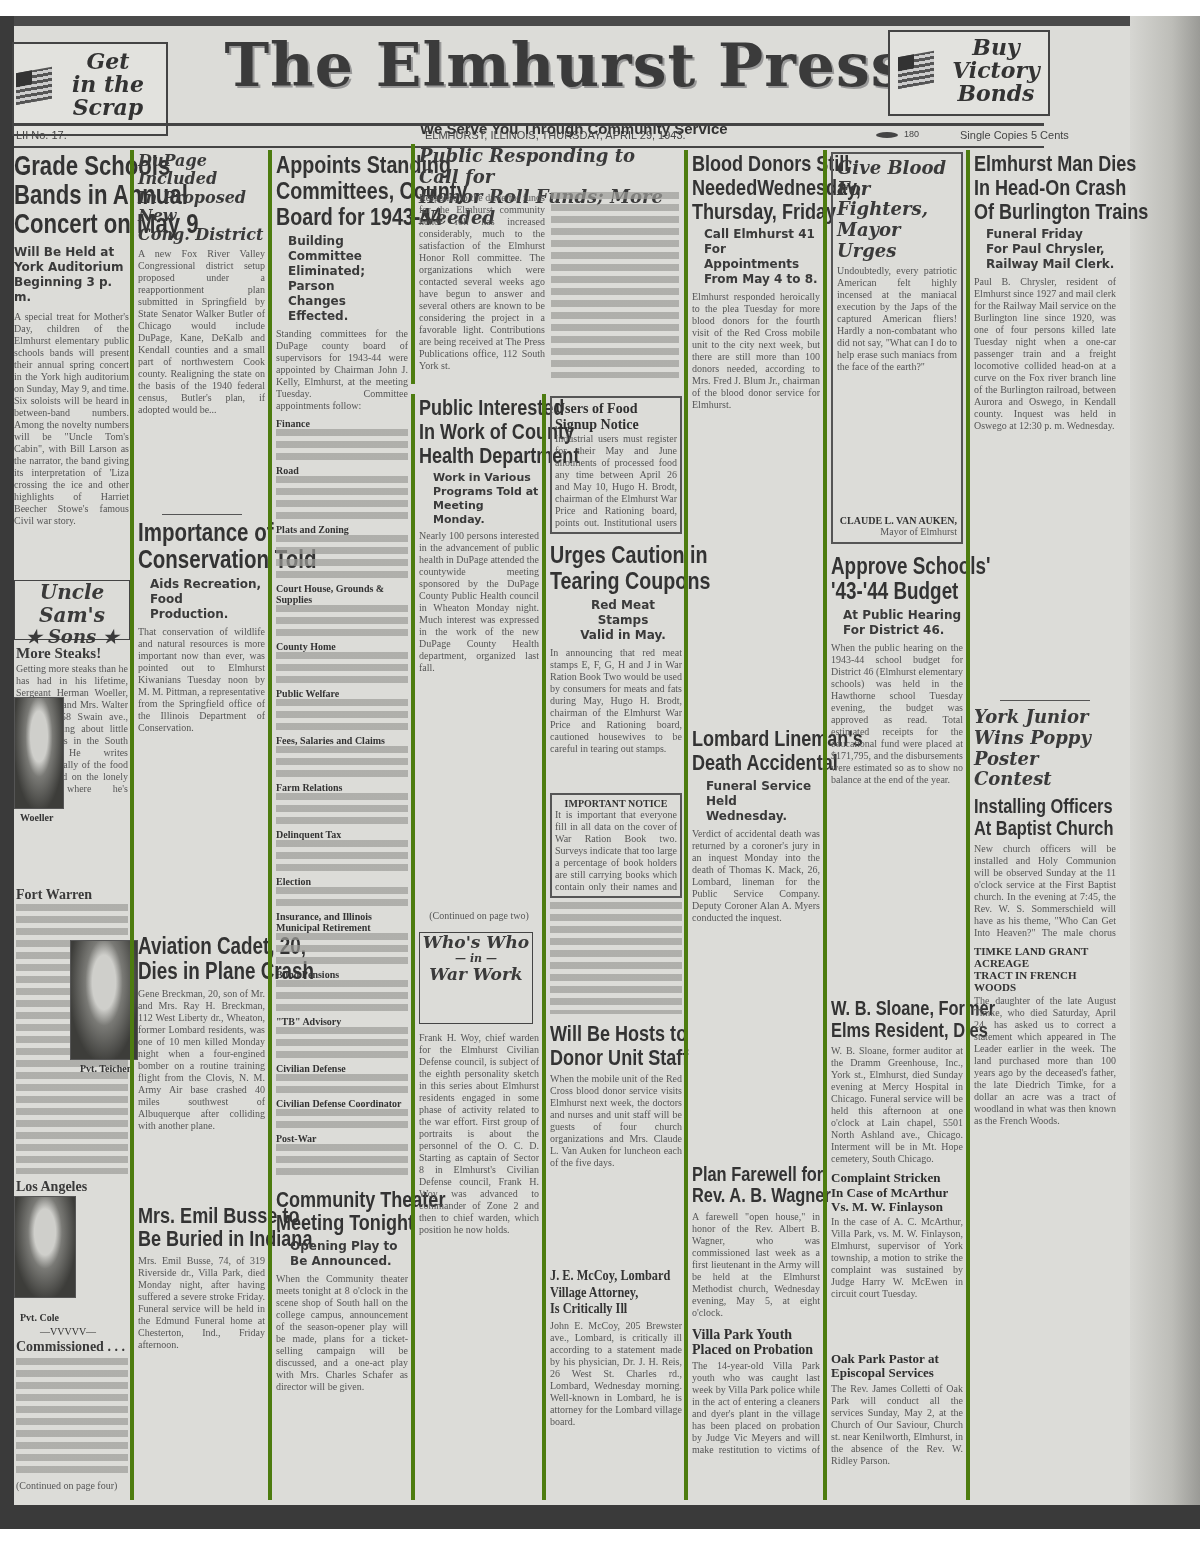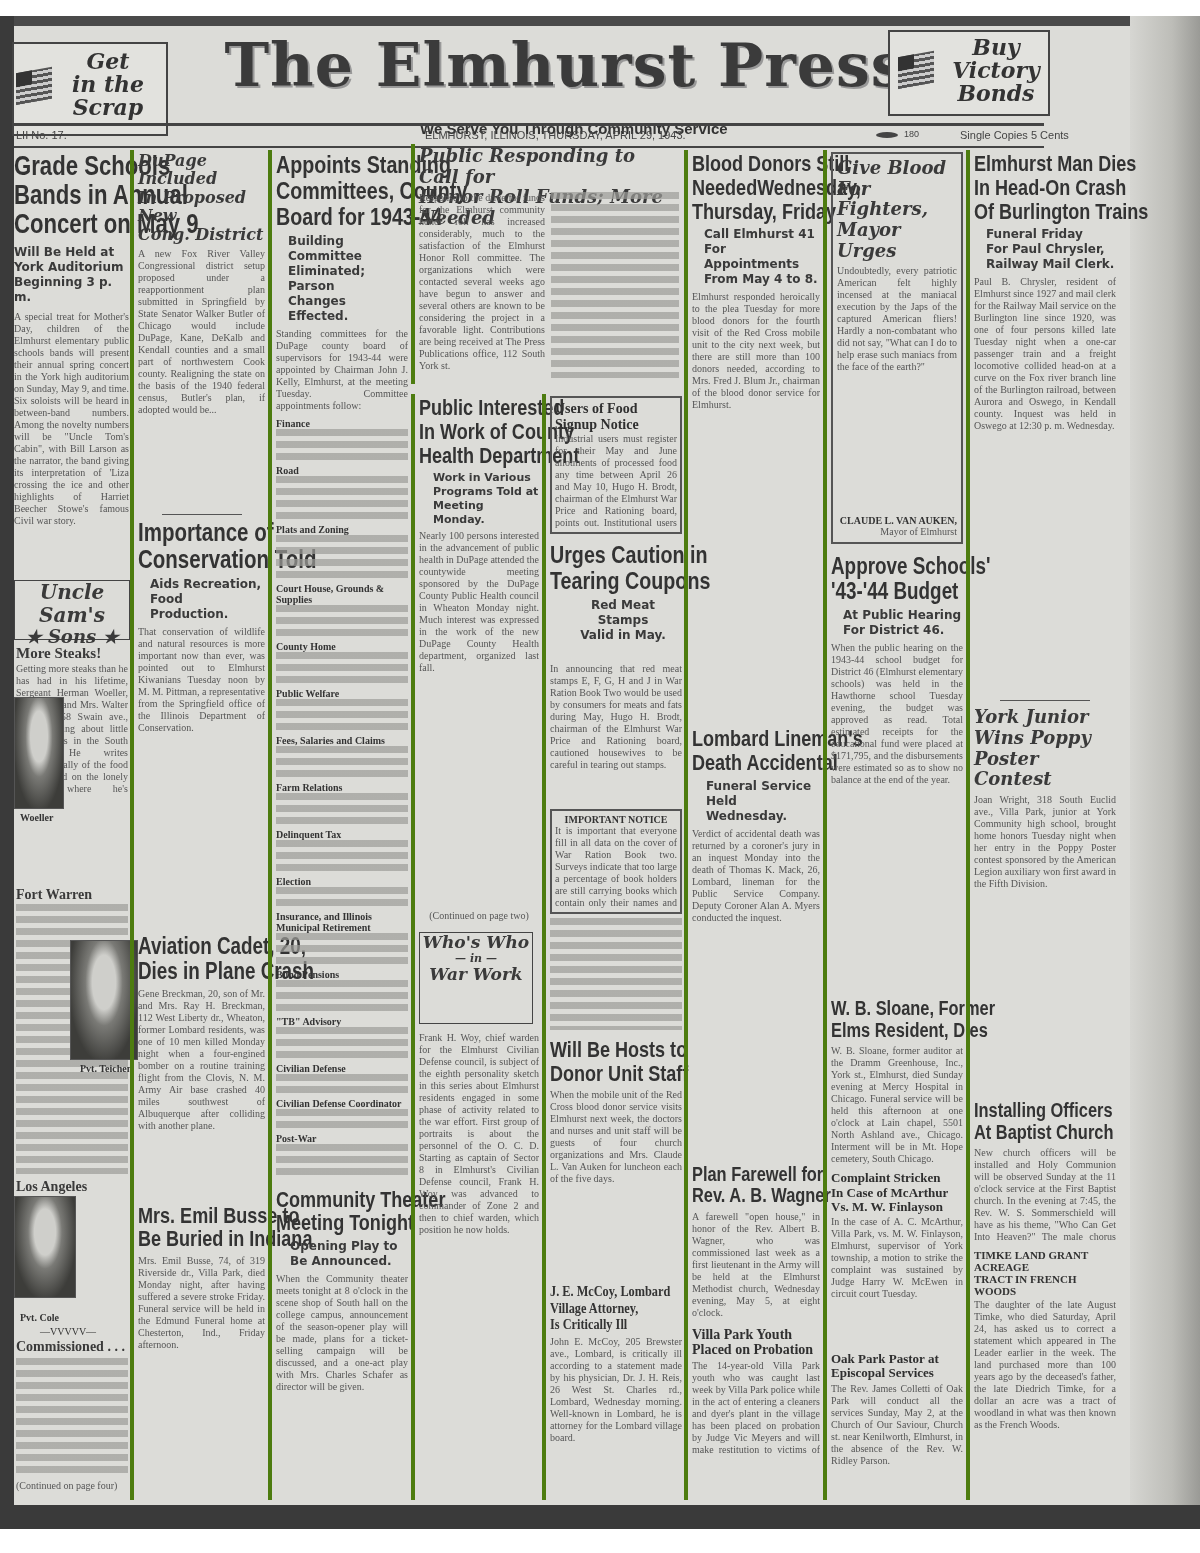--- a/index.html
+++ b/index.html
@@ -227,21 +227,21 @@
       <div class="txt" style="height:96px;">Industrial users must register for their May and June allotments of processed food any time between April 26 and May 10, Hugo H. Brodt, chairman of the Elmhurst War Price and Rationing board, points out. Institutional users of rationed foods must register for May and June allotments at any time between April 26 and May 10, the chairman said.</div>
     </div>
     <div class="hl" style="font-size:24px;width:165px;margin-top:8px;">
       <div>Urges Caution in</div>
       <div>Tearing Coupons</div>
     </div>
     <div class="sub" style="margin:4px 0 0 14px;font-size:12px;text-align:center;">
       <div>Red Meat Stamps</div>
       <div>Valid in May.</div>
     </div>
-    <div class="txt" style="height:142px;margin-top:20px;">In announcing that red meat stamps E, F, G, H and J in War Ration Book Two would be used by consumers for meats and fats during May, Hugo H. Brodt, chairman of the Elmhurst War Price and Rationing board, cautioned housewives to be careful in tearing out stamps.</div>
+    <div class="txt" style="height:142px;margin-top:4px;">In announcing that red meat stamps E, F, G, H and J in War Ration Book Two would be used by consumers for meats and fats during May, Hugo H. Brodt, chairman of the Elmhurst War Price and Rationing board, cautioned housewives to be careful in tearing out stamps.</div>
     <div style="border:2px solid #555;padding:3px;margin-top:4px;">
       <div class="cap" style="text-align:center;">IMPORTANT NOTICE</div>
       <div class="txt" style="height:84px;">It is important that everyone fill in all data on the cover of War Ration Book two. Surveys indicate that too large a percentage of book holders are still carrying books which contain only their names and no other data, Chairman Brodt emphasized.</div>
     </div>
     <div class="txt filler" style="height:112px;margin-top:4px;"></div>
     <div class="hl" style="font-size:22px;width:165px;margin-top:8px;">
       <div>Will Be Hosts to</div>
       <div>Donor Unit Staff</div>
     </div>
     <div class="txt" style="height:188px;margin-top:4px;">When the mobile unit of the Red Cross blood donor service visits Elmhurst next week, the doctors and nurses and unit staff will be guests of four church organizations and Mrs. Claude L. Van Auken for luncheon each of the five days.</div>
@@ -341,21 +341,20 @@
       <div>For Paul Chrysler,</div>
       <div>Railway Mail Clerk.</div>
     </div>
     <div class="txt" style="height:420px;margin-top:4px;">Paul B. Chrysler, resident of Elmhurst since 1927 and mail clerk for the Railway Mail service on the Burlington line since 1920, was one of four persons killed late Tuesday night when a one-car passenger train and a freight locomotive collided head-on at a curve on the Fox river branch line of the Burlington railroad, between Aurora and Oswego, in Kendall county. Inquest was held in Oswego at 12:30 p. m. Wednesday.</div>
     <div class="divider" style="position:relative;width:90px;margin:4px auto;"></div>
     <div class="hli" style="font-size:18px;margin-top:6px;">
       <div>York Junior</div>
       <div>Wins Poppy</div>
       <div>Poster Contest</div>
     </div>
-    <div class="txt" style="height:300px;margin-top:4px;">Joan Wright, 318 South Euclid ave., Villa Park, junior at York Community high school, brought home honors Tuesday night when her entry in the Poppy Poster contest sponsored by the American Legion auxiliary won first award in the Fifth Division.</div>
     <div class="hl" style="font-size:20px;width:175px;margin-top:6px;">
       <div>Installing Officers</div>
       <div>At Baptist Church</div>
     </div>
     <div class="txt" style="height:96px;margin-top:4px;">New church officers will be installed and Holy Communion will be observed Sunday at the 11 o'clock service at the First Baptist church. In the evening at 7:45, the Rev. W. S. Sommerschield will have as his theme, "Who Can Get Into Heaven?" The male chorus will provide the music.</div>
     <div class="cap" style="margin-top:6px;font-size:11px;">
       <div>TIMKE LAND GRANT ACREAGE</div>
       <div>TRACT IN FRENCH WOODS</div>
     </div>
     <div class="txt" style="height:130px;margin-top:2px;">The daughter of the late August Timke, who died Saturday, April 24, has asked us to correct a statement which appeared in The Leader earlier in the week. The land purchased more than 100 years ago by the deceased's father, the late Diedrich Timke, for a dollar an acre was a tract of woodland in what was then known as the French Woods.</div>

